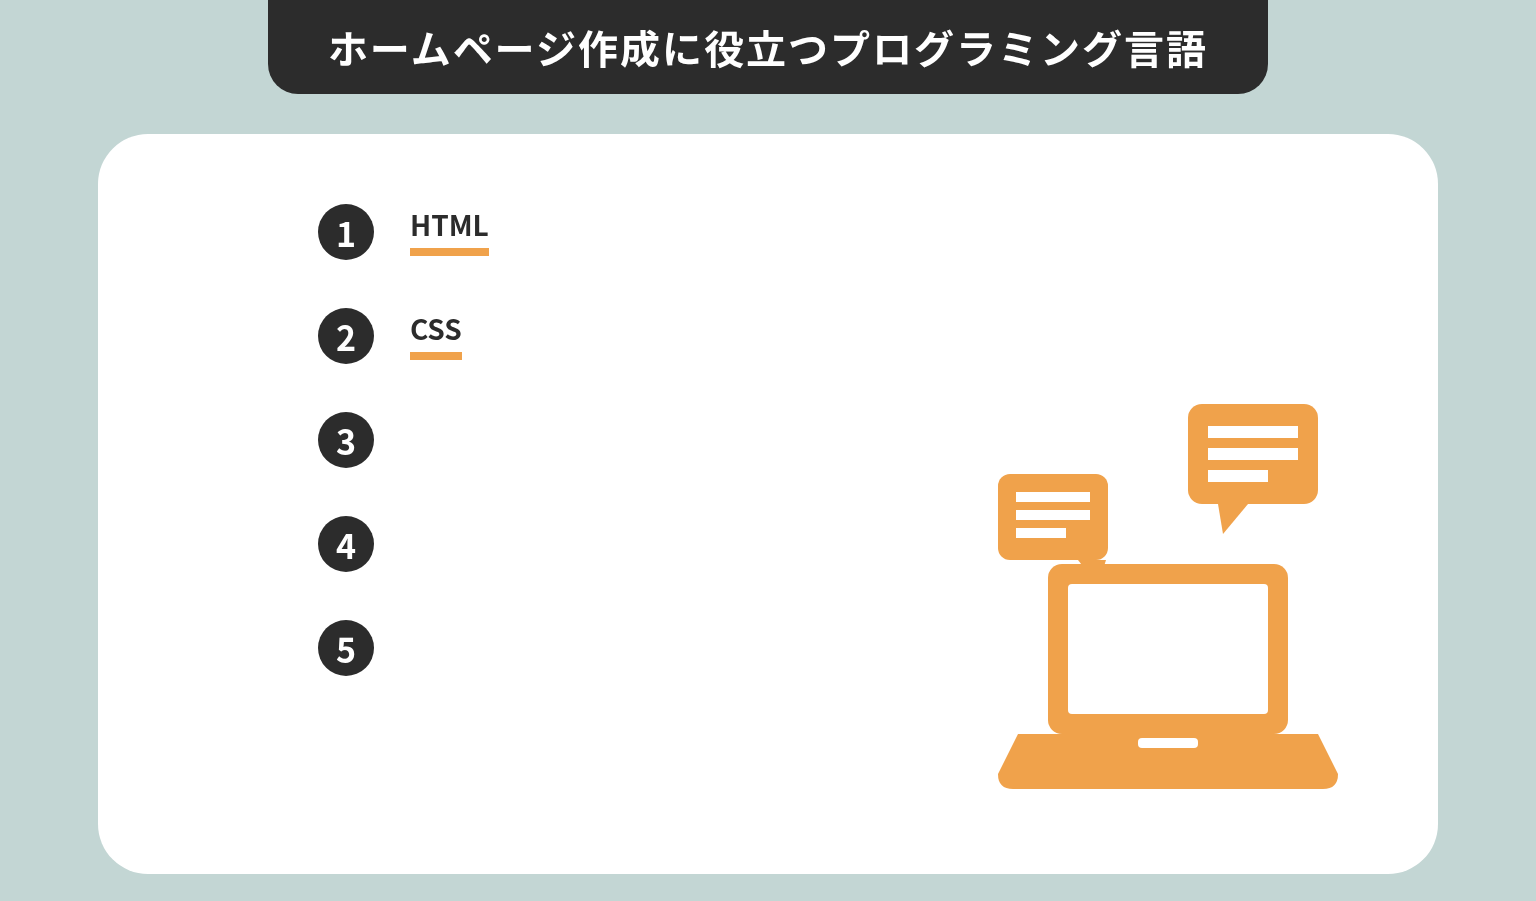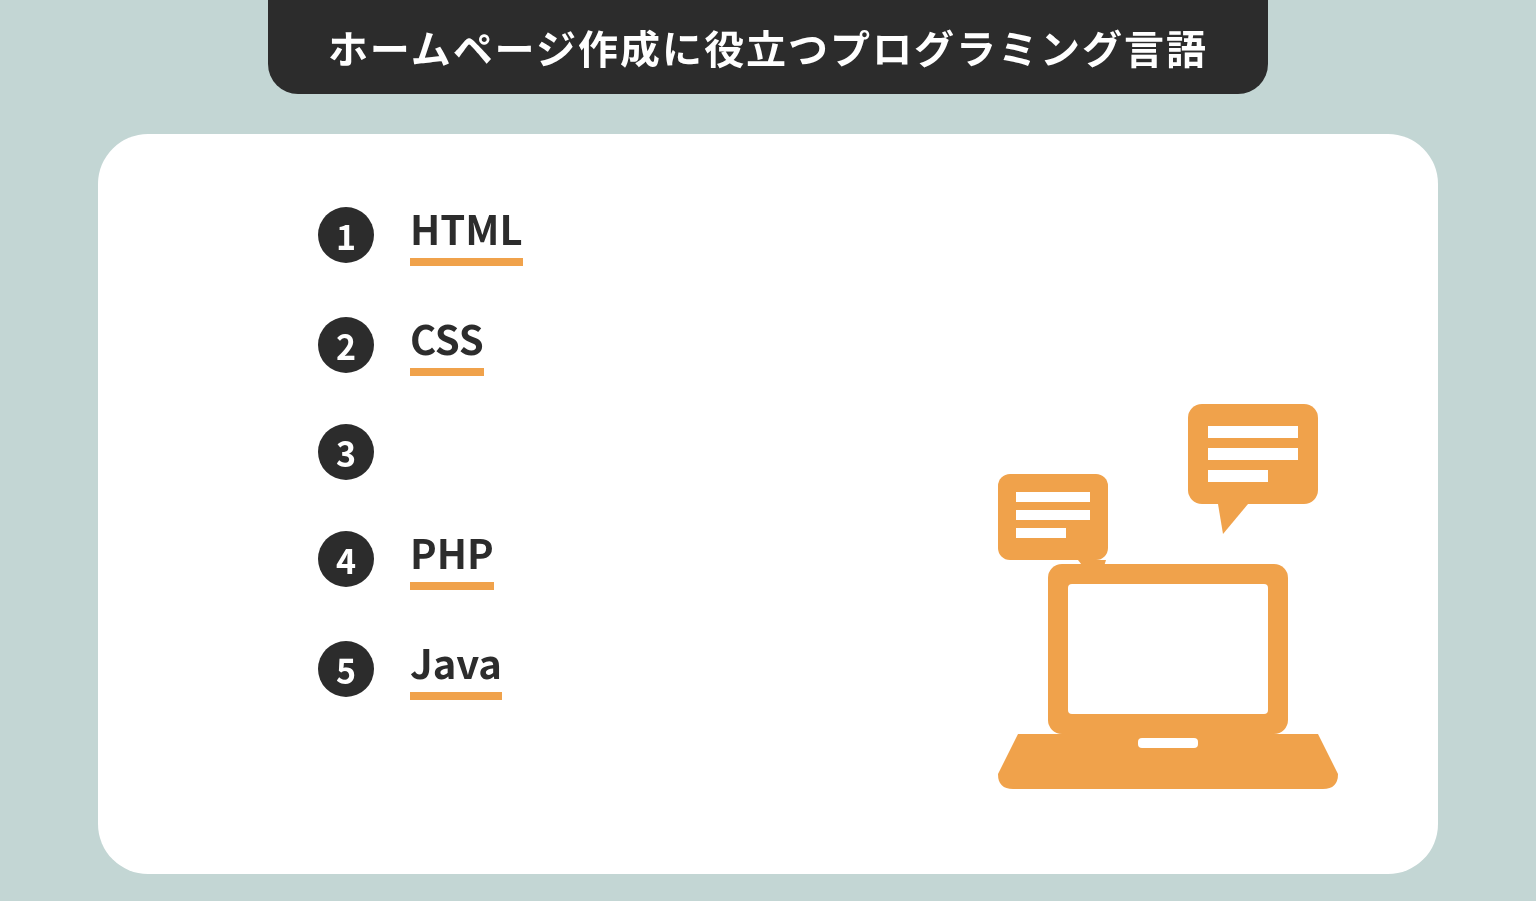--- a/index.html
+++ b/index.html
@@ -53,21 +53,21 @@
     align-items: center;
     justify-content: center;
     font-size: 34px;
     font-weight: 700;
     flex-shrink: 0;
   }
   .label-wrap {
     display: inline-block;
   }
   .label {
-    font-size: 40px;
+    font-size: 28px;
     font-weight: 700;
     color: #2c2c2c;
     line-height: 1.2;
   }
   .underline {
     height: 8px;
     background: #f0a24b;
     margin-top: 6px;
     width: 100%;
   }
@@ -115,34 +115,26 @@
         </div>
       <div class="label-wrap">
         <div class="underline"></div>
       </div>
     </div>
 
     <div class="item">
       <div class="badge">
           <span>4</span>
         </div>
-      <div class="label-wrap">
-        <div class="label">PHP</div>
-        <div class="underline"></div>
-      </div>
     </div>
 
     <div class="item">
       <div class="badge">
           <span>5</span>
         </div>
-      <div class="label-wrap">
-        <div class="label">Java</div>
-        <div class="underline"></div>
-      </div>
     </div>
 
   </div>
 
   <div class="illustration">
     <svg viewBox="0 0 400 400" width="400" height="400">
 
       <g fill="#f0a24b">
         <rect x="250" y="10" width="130" height="100" rx="14"></rect>
         <polygon points="280,110 310,110 285,140"></polygon>

